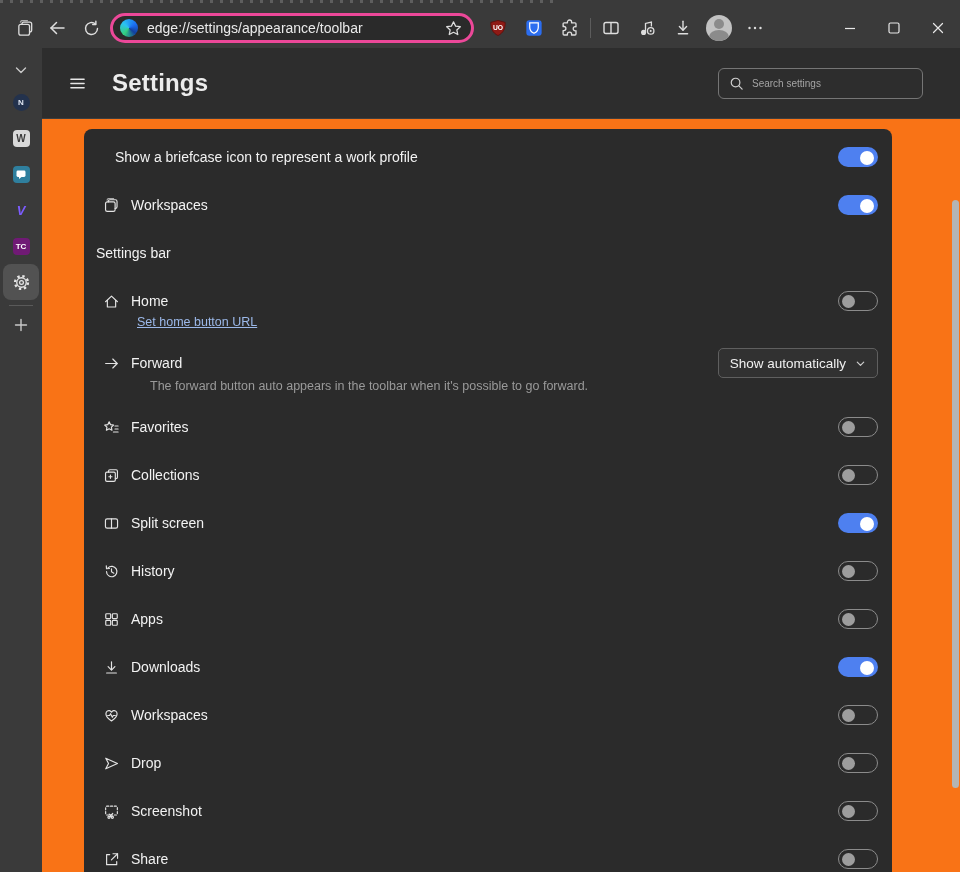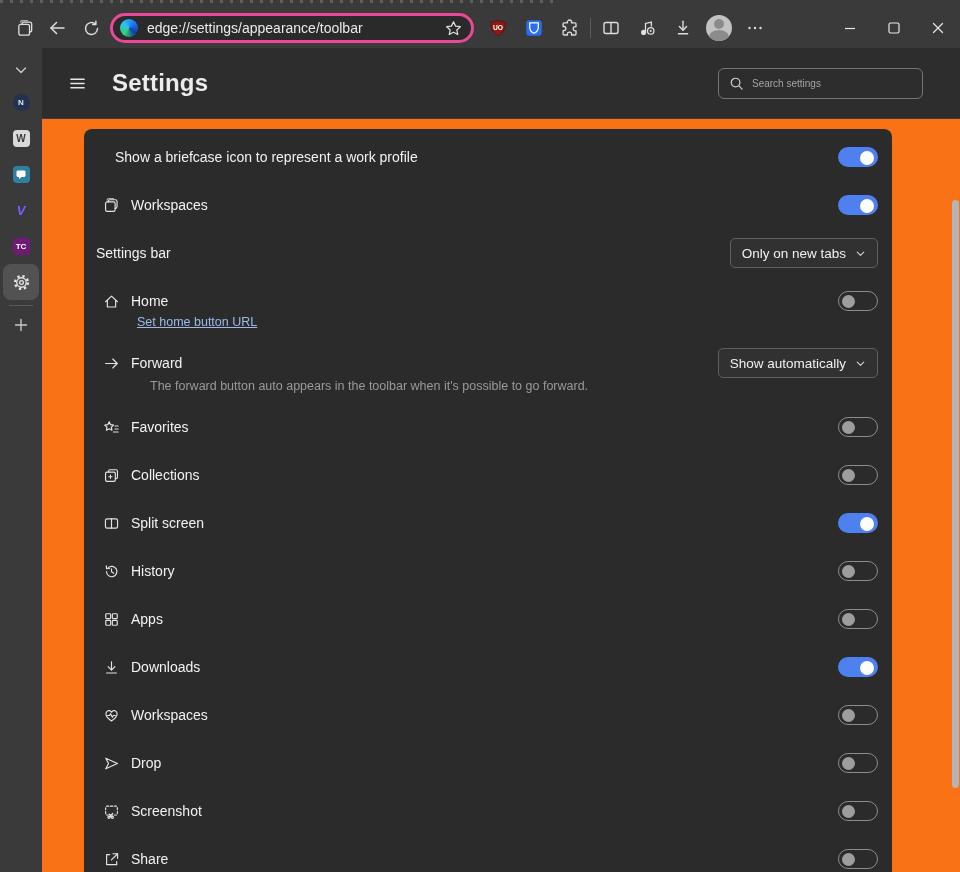--- a/index.html
+++ b/index.html
@@ -273,26 +273,20 @@
                 </span>
                 <span class="row-label">Workspaces</span>
                 <button class="toggle" aria-checked="true">
                   <span class="knob"></span>
                 </button>
               </div>
             </div>
             <div class="row section">
               <div class="row-main">
                 <span class="row-label">Settings bar</span>
-                <button class="dropdown">
-                  <span>Only on new tabs</span>
-                  <svg class="ic" width="11" height="11" viewBox="0 0 12 12" fill="none" stroke="#cfcfcf" stroke-width="1.3" stroke-linecap="round" stroke-linejoin="round">
-                    <path d="M2.5 4.5 L6 8 L9.5 4.5"></path>
-                  </svg>
-                </button>
               </div>
             </div>
             <div class="row">
               <div class="row-main">
                 <span class="row-icon">
                   <svg class="ic" width="17" height="17" viewBox="0 0 16 16" fill="none" stroke="#e3e3e3" stroke-width="1.1" stroke-linecap="round" stroke-linejoin="round">
                     <path d="M2.4 8.2 L8 3 L13.6 8.2"></path>
                     <path d="M4.1 6.8 V13.2 H11.9 V6.8"></path>
                   </svg>
                 </span>

